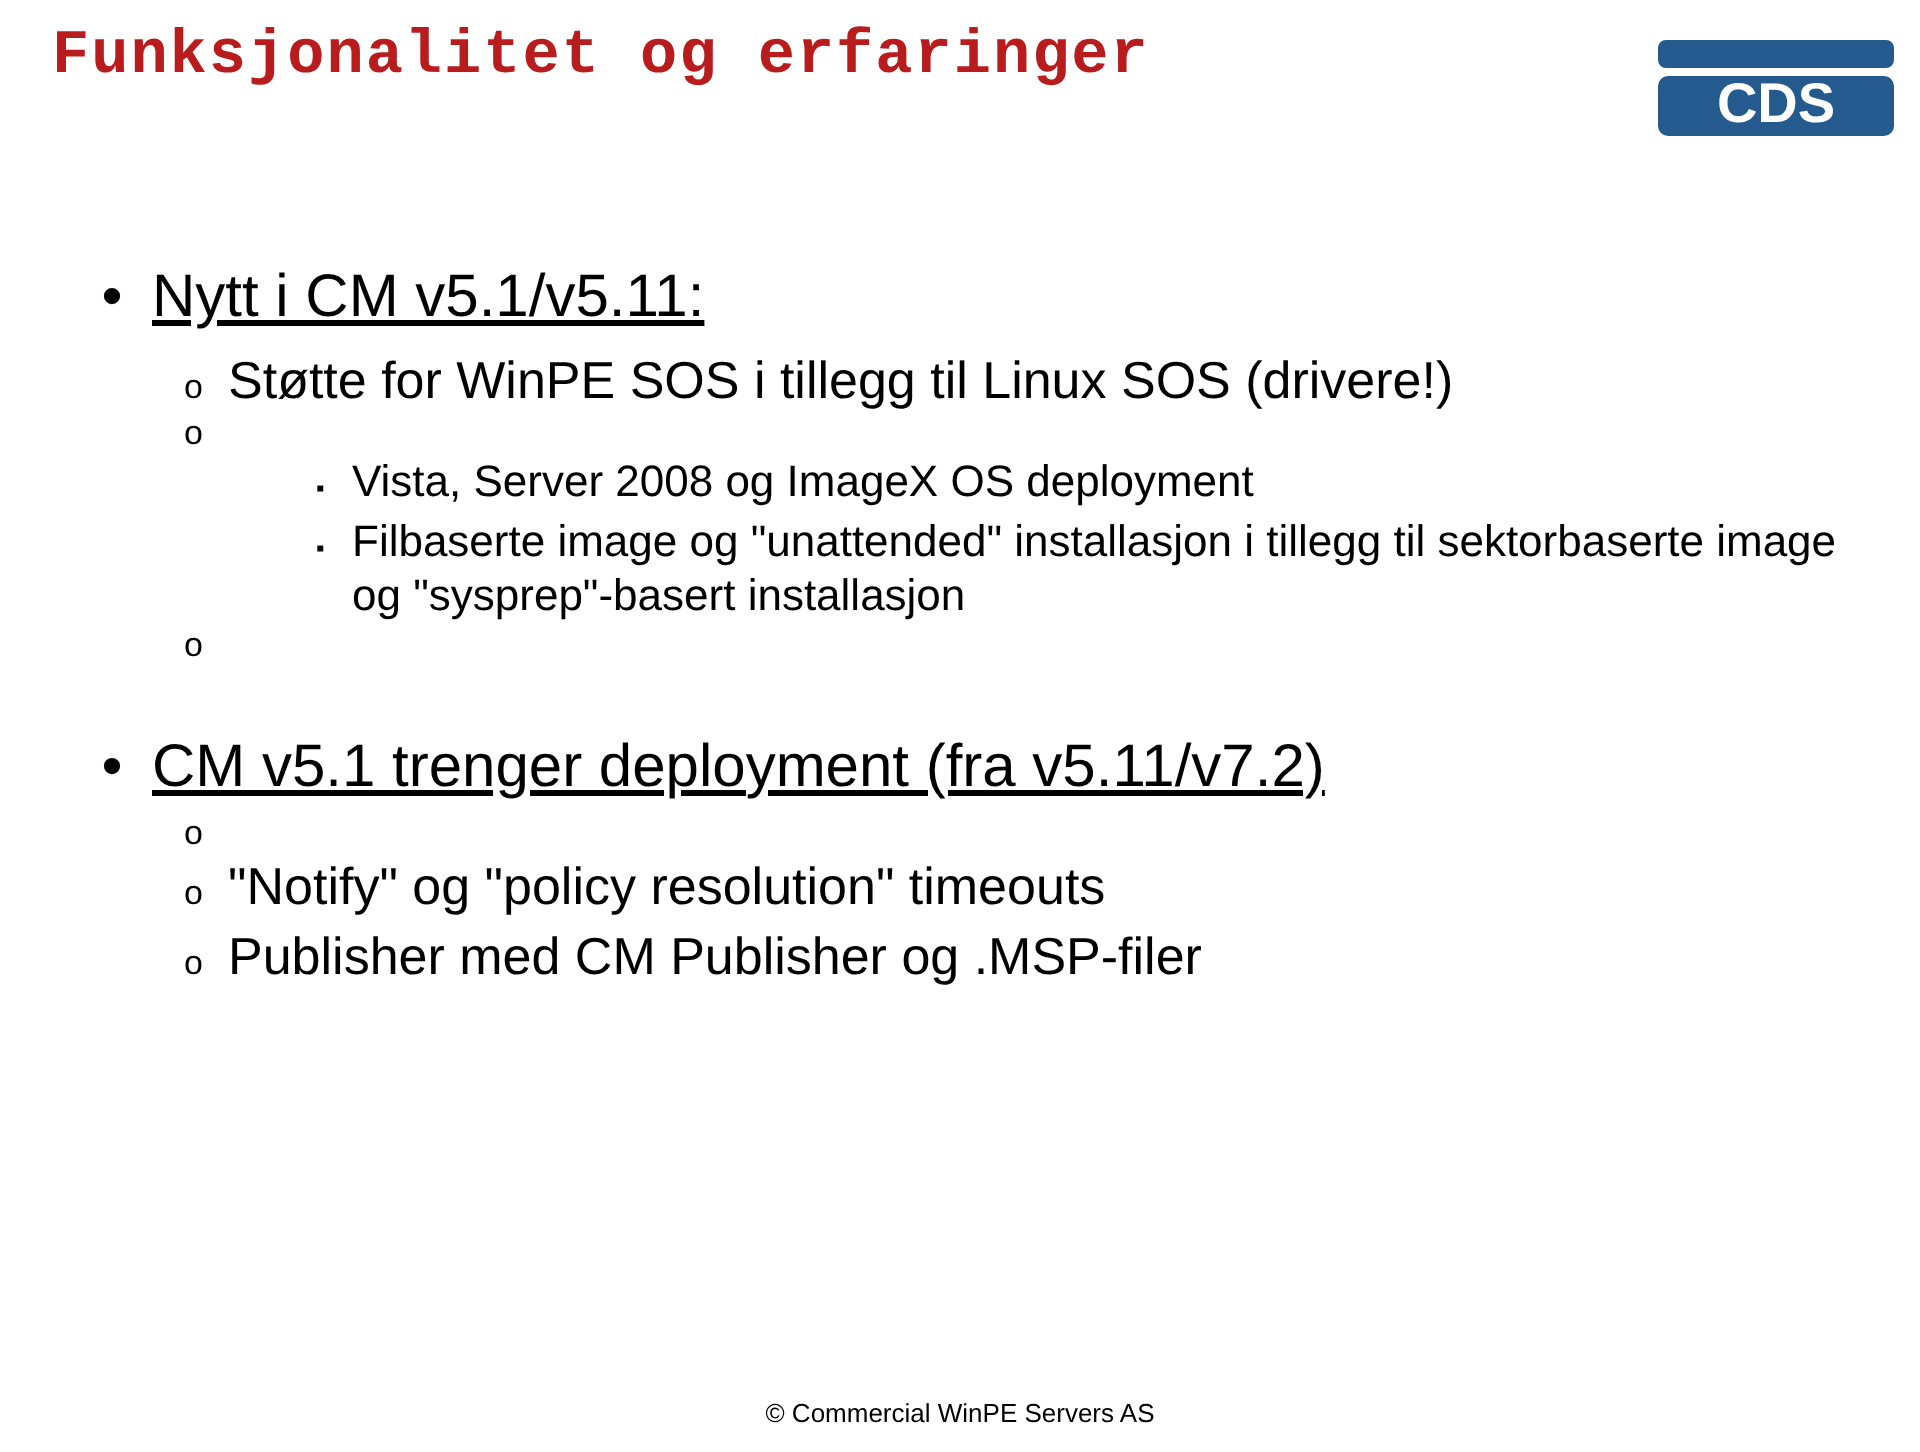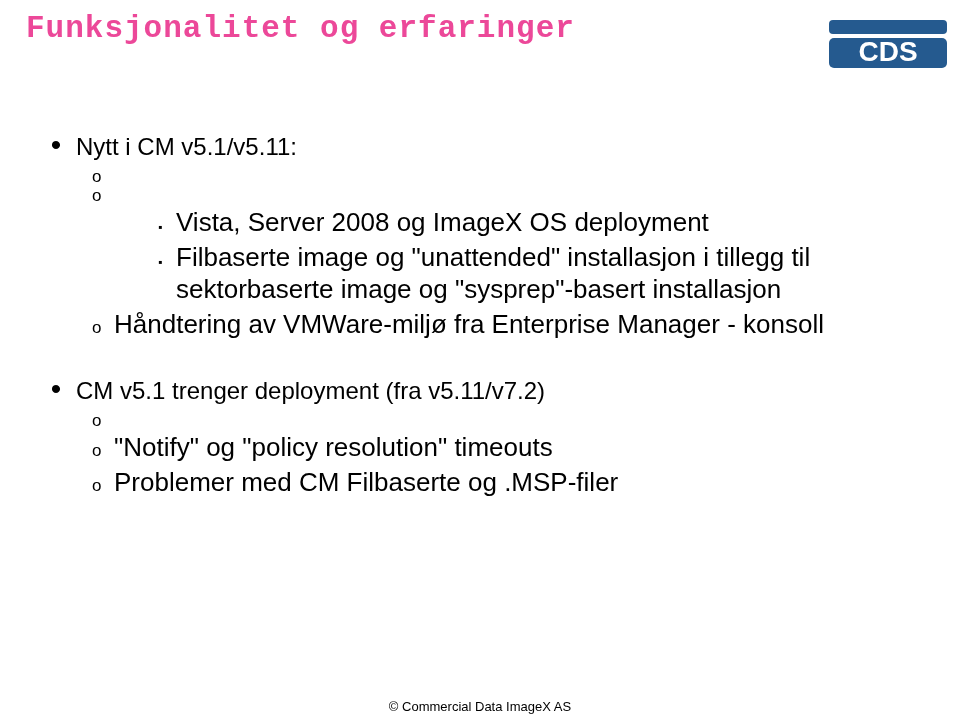--- a/index.html
+++ b/index.html
@@ -1,31 +1,31 @@
 <!DOCTYPE html>
 <html><head>
 <meta charset="utf-8">
 <style>
   * { margin: 0; padding: 0; box-sizing: border-box; }
   html, body { width: 960px; height: 726px; background: #fff; font-family: Verdana, Arial, sans-serif; color: #000; }
   .slide { position: relative; width: 960px; height: 726px; }
   .logo { position: absolute; top: 18px; right: 13px; }
   .title-block { position: absolute; top: 10px; left: 26px; right: 170px; }
-  .title-line { font-weight: bold; color: #ec4899; font-size: 31px; letter-spacing: 1px; line-height: 1.2; font-family: "Courier New", monospace; }
+  .title-line { font-weight: bold; color: #b91c1c; font-size: 31px; letter-spacing: 1px; line-height: 1.2; font-family: "Courier New", monospace; }
   .content { position: absolute; top: 130px; left: 46px; right: 40px; }
   .l1-group { margin-bottom: 34px; }
   .l1-line { display: flex; align-items: baseline; margin-bottom: 6px; }
   .l1-bullet { font-size: 30px; line-height: 1; margin-right: 10px; color: #000; flex-shrink: 0; width: 20px; text-align: center; }
-  .l1-text { font-size: 24px; line-height: 1.25; }
+  .l1-text { font-size: 30px; line-height: 1.25; text-decoration: underline; }
   .l2-line { display: flex; align-items: baseline; margin-left: 46px; margin-top: 2px; margin-bottom: 2px; }
   .l2-bullet { font-size: 17px; line-height: 1; margin-right: 8px; color: #000; flex-shrink: 0; width: 14px; }
   .l2-text { font-size: 26px; line-height: 1.25; }
   .l3-line { display: flex; align-items: baseline; margin-left: 112px; margin-top: 2px; margin-bottom: 2px; }
   .l3-bullet { font-size: 12px; line-height: 1; margin-right: 8px; color: #000; flex-shrink: 0; width: 10px; }
-  .l3-text { font-size: 26px; line-height: 1.25; }
+  .l3-text { font-size: 22px; line-height: 1.25; }
   .footer { position: absolute; bottom: 12px; left: 0; right: 0; text-align: center; font-size: 13px; color: #000; }
 </style>
 </head>
 <body>
 
 <div class="slide">
 
   <div class="logo">
     <svg width="118" height="50" viewBox="0 0 118 50">
       <rect x="0" y="2" width="118" height="14" rx="4" fill="#255a8f"></rect>
@@ -40,53 +40,53 @@
 
   <div class="content">
 
     <div class="l1-group">
       <div class="l1-line">
         <span class="l1-bullet">•</span>
         <span class="l1-text">Nytt i CM v5.1/v5.11:</span>
       </div>
       <div class="l2-line">
         <span class="l2-bullet">o</span>
+        <span class="l2-text">Støtte for WinPE SOS i tillegg til Linux SOS (drivere!)</span>
       </div>
       <div class="l2-line">
         <span class="l2-bullet">o</span>
       </div>
       <div class="l3-line">
         <span class="l3-bullet">▪</span>
         <span class="l3-text">Vista, Server 2008 og ImageX OS deployment</span>
       </div>
       <div class="l3-line">
         <span class="l3-bullet">▪</span>
         <span class="l3-text">Filbaserte image og "unattended" installasjon i tillegg til sektorbaserte image og "sysprep"-basert installasjon</span>
       </div>
       <div class="l2-line">
         <span class="l2-bullet">o</span>
-        <span class="l2-text">Håndtering av VMWare-miljø fra Enterprise Manager - konsoll</span>
       </div>
     </div>
 
     <div class="l1-group">
       <div class="l1-line">
         <span class="l1-bullet">•</span>
         <span class="l1-text">CM v5.1 trenger deployment (fra v5.11/v7.2)</span>
       </div>
       <div class="l2-line">
         <span class="l2-bullet">o</span>
       </div>
       <div class="l2-line">
         <span class="l2-bullet">o</span>
         <span class="l2-text">"Notify" og "policy resolution" timeouts</span>
       </div>
       <div class="l2-line">
         <span class="l2-bullet">o</span>
-        <span class="l2-text">Problemer med CM Filbaserte og .MSP-filer</span>
+        <span class="l2-text">Publisher med CM Publisher og .MSP-filer</span>
       </div>
     </div>
 
   </div>
 
-  <div class="footer">© Commercial Data ImageX AS</div>
+  <div class="footer">© Commercial WinPE Servers AS</div>
 
 </div>
 
 </body></html>

